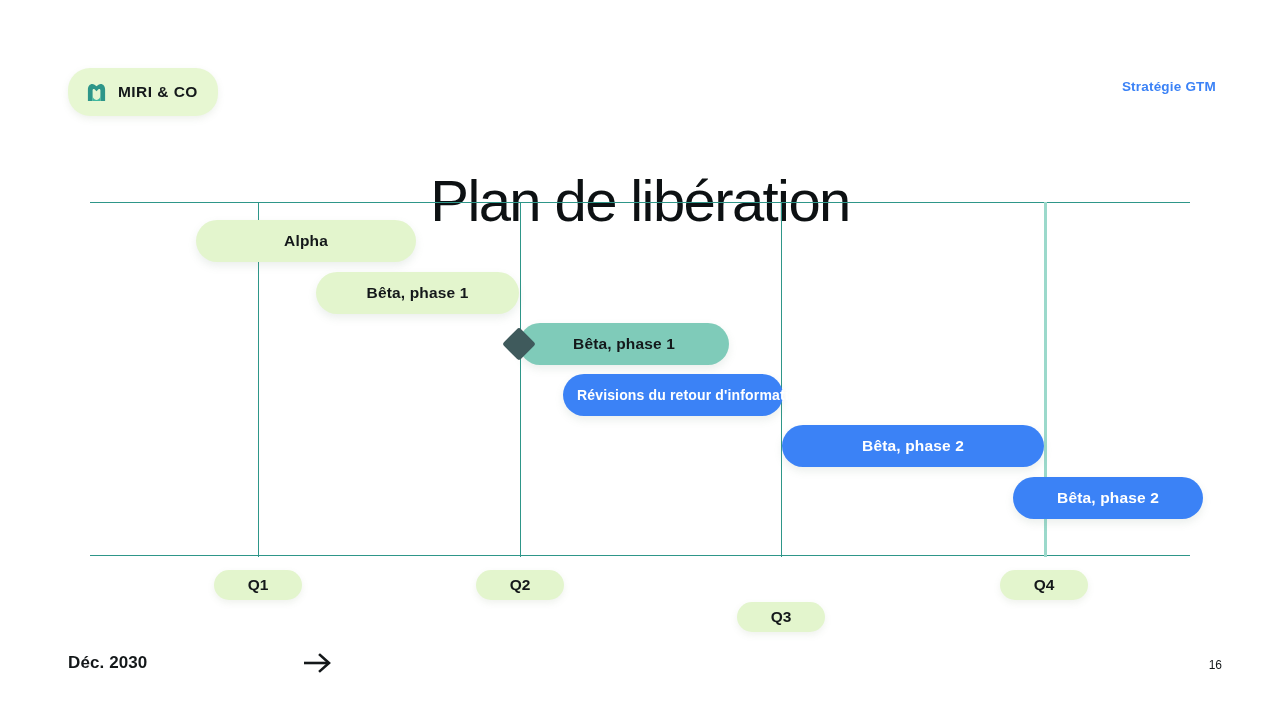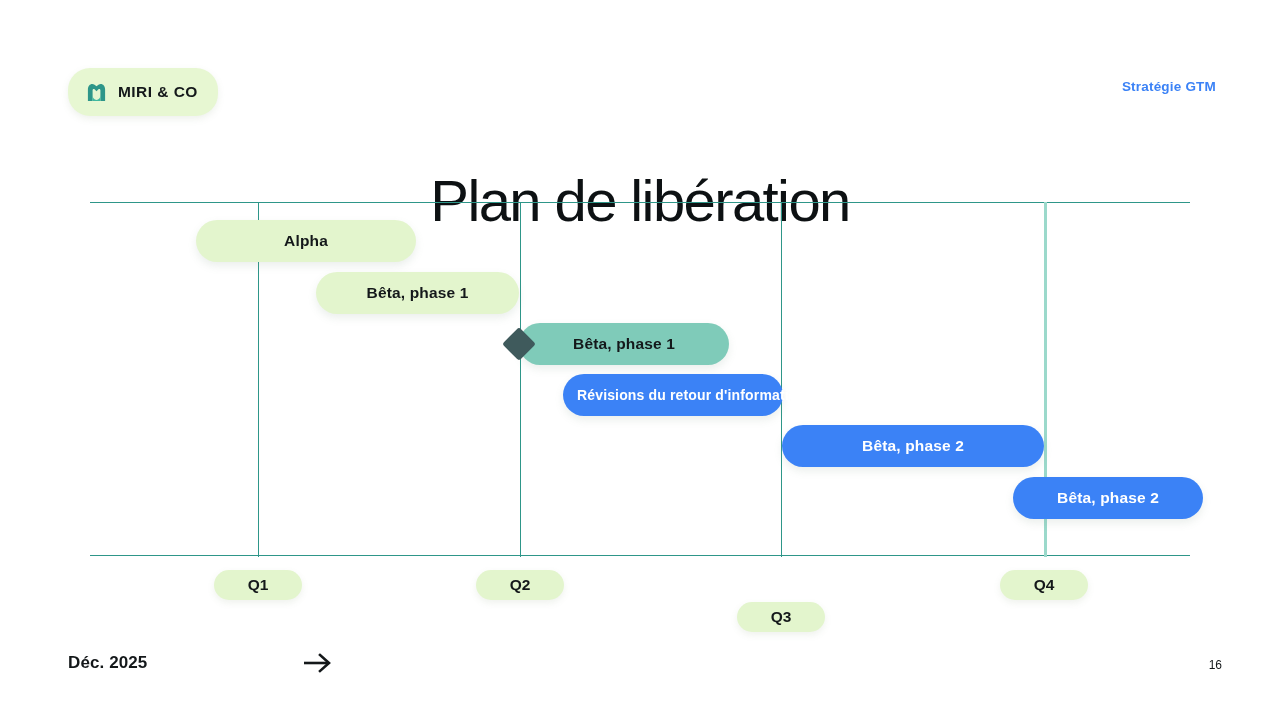--- a/index.html
+++ b/index.html
@@ -241,18 +241,18 @@
       <span>Q2</span>
     </div>
     <div class="q-pill" style="left: 737px; top: 570px; margin-top: 32px;">
       <span>Q3</span>
     </div>
     <div class="q-pill" style="left: 1000px; top: 570px;">
       <span>Q4</span>
     </div>
   </div>
 
-<div class="footer-date">Déc. 2025</div>
+<div class="footer-date">Déc. 2030</div>
 <svg class="footer-arrow" viewBox="0 0 30 26">
   <line x1="1" y1="13" x2="25" y2="13" stroke="#14181a" stroke-width="2.6"></line>
   <polyline points="17,5 26,13 17,21" fill="none" stroke="#14181a" stroke-width="2.6" stroke-linecap="square"></polyline>
 </svg>
 <div class="page-num">16</div>
 
 </body></html>

